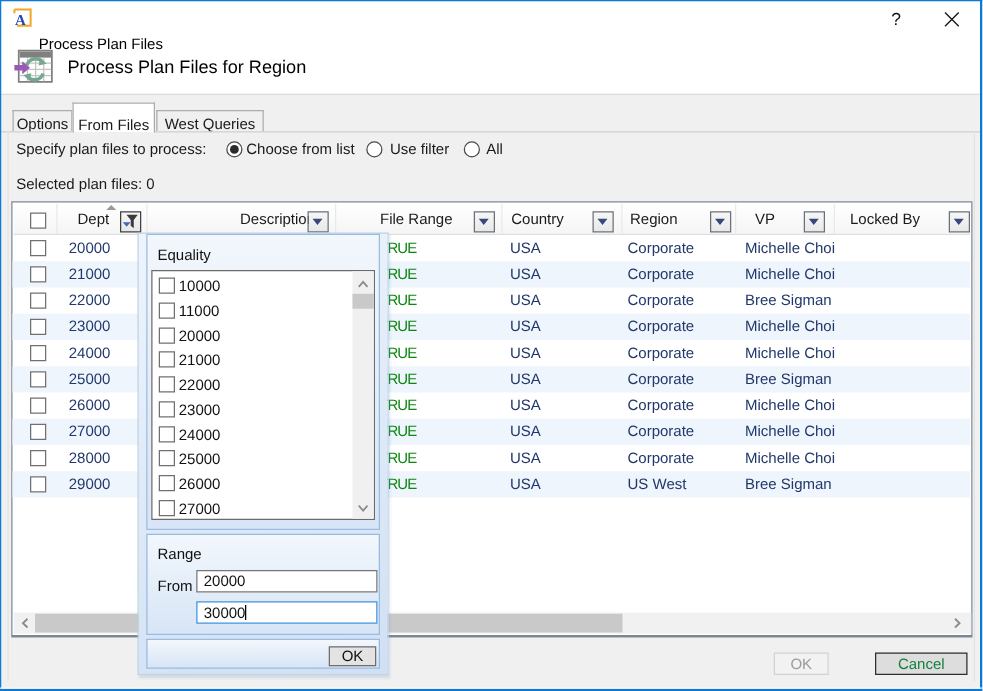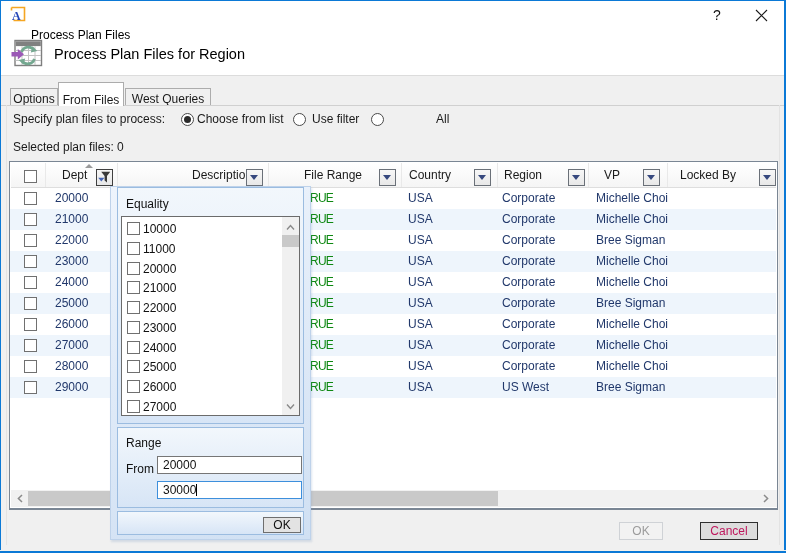--- a/index.html
+++ b/index.html
@@ -32,21 +32,21 @@
 .cb { position:absolute; width:13px; height:13px; background:#fff; border:1px solid #707070; }
 .row { position:absolute; left:10px; width:766px; height:21px; line-height:21px; color:#21386b; }
 .row.alt { background:#eef5fc; }
 .row b { position:absolute; font-weight:normal; white-space:pre; }
 .tgreen { color:#0e8812; letter-spacing:-0.8px; }
 
 #hsb { left:11px; top:490px; width:766px; height:16.5px; background:#f1f1f1; }
 #hthumb { left:28px; top:491px; width:470px; height:15px; background:#c9c9c9; }
 
 #okbtn { left:619px; top:522px; width:44px; height:18px; background:#f2f2f2; border:1px solid #cfd2d6; color:#9b9b9b; text-align:center; line-height:16px; }
-#cancelbtn { left:700px; top:522px; width:58px; height:18px; background:#dddddd; border:1px solid #2f2f2f; color:#be185d; text-align:center; line-height:16px; }
+#cancelbtn { left:700px; top:522px; width:74px; height:18px; background:#dddddd; border:1px solid #2f2f2f; color:#15803d; text-align:center; line-height:16px; }
 
 #popup { left:110px; top:186px; width:201px; height:354px; background:linear-gradient(160deg,#eef4fc,#d0e0f3); border:1px solid #bed2ea; box-shadow:1px 2px 2px rgba(120,150,190,.25); }
 .panel { position:absolute; border:1px solid #9bbce0; background:linear-gradient(#f2f7fc,#d7e5f6); }
 #lbox { left:121px; top:216px; width:179px; height:200px; background:#fff; border:1px solid #6b6b6b; }
 .litem { position:absolute; left:122px; width:158px; height:20px; line-height:20px; color:#111; }
 #lsb { left:282px; top:217px; width:17px; height:198px; background:#f0f0f0; }
 #lthumb { left:282px; top:235px; width:17px; height:12px; background:#c9c9c9; }
 .pinput { position:absolute; left:157px; width:145px; height:18px; background:#fff; border:1px solid #767676; line-height:16px; padding-left:5px; color:#111; }
 #pok { left:263px; top:517px; width:38px; height:16px; background:#e3e3e3; border:1px solid #6e6e6e; text-align:center; line-height:14px; color:#111; }
 </style>
@@ -93,21 +93,21 @@
 <div class="abs" style="left:6px;top:105px;width:1px;height:440px;background:#e3e3e3;"></div>
 <div class="abs" style="left:779px;top:105px;width:1px;height:440px;background:#e3e3e3;"></div>
 <div id="tabsel">From Files</div>
 
 <div class="abs" style="left:13px;top:112px;">Specify plan files to process:</div>
 <div class="radio sel" style="left:181px;top:113px;"></div>
 <div class="abs" style="left:197px;top:112px;">Choose from list</div>
 <div class="radio" style="left:293px;top:113px;"></div>
 <div class="abs" style="left:312px;top:112px;">Use filter</div>
 <div class="radio" style="left:371px;top:113px;"></div>
-<div class="abs" style="left:389px;top:112px;margin-left:47px;">All</div>
+<div class="abs" style="left:389px;top:112px;">All</div>
 <div class="abs" style="left:13px;top:140px;">Selected plan files: 0</div>
 
 <div class="abs" id="tbl"></div>
 <div class="abs" id="thead"></div>
 <div class="hsep" style="left:45px;"></div>
 <div class="hsep" style="left:117px;"></div>
 <div class="hsep" style="left:268px;"></div>
 <div class="hsep" style="left:401px;"></div>
 <div class="hsep" style="left:497px;"></div>
 <div class="hsep" style="left:588px;"></div>

